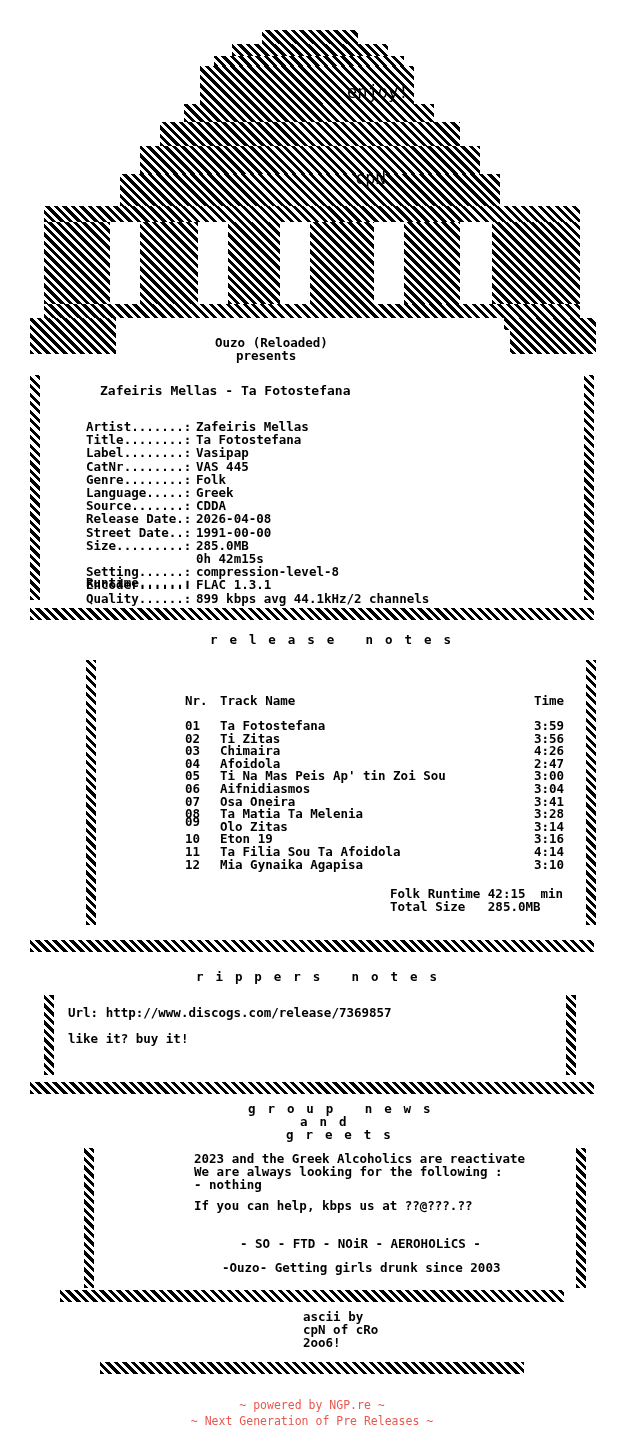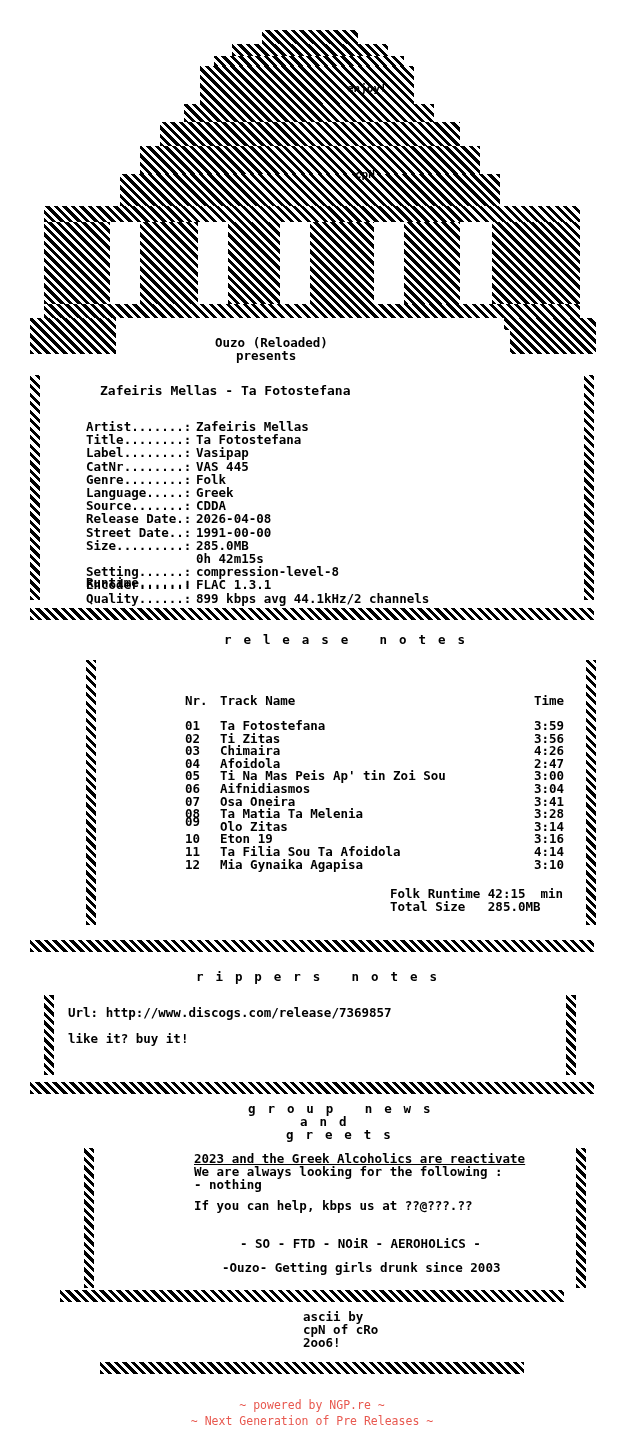--- a/index.html
+++ b/index.html
@@ -18,22 +18,22 @@
   .nfo {
     position: absolute;
     top: 0; left: 0;
     width: 624px;
     height: 1452px;
   }
   
   .art-label {
     position: absolute;
     font-family: "DejaVu Sans Mono", "Liberation Mono", monospace;
-    font-size: 11px;
-    font-weight: bold;
+    font-size: 17px;
+    font-weight: normal;
     color: #000;
   }
   #enjoy-label { top: 82px; left: 347px; }
   #cpn-label   { top: 168px; left: 355px; }
 
   
   .t {
     position: absolute;
     font-family: "DejaVu Sans Mono", "Liberation Mono", monospace;
     font-size: 12.5px;
@@ -141,21 +141,21 @@
       <div class="t" style="top: 565.2px; left: 86px;">Setting......:</div>
       <div class="t" style="top: 565.2px; left: 196px;">compression-level-8</div>
       <div class="t" style="top: 578.4px; left: 86px;">Encoder......:</div>
       <div class="t" style="top: 578.4px; left: 196px;">FLAC 1.3.1</div>
       <div class="t" style="top: 591.6px; left: 86px;">Quality......:</div>
       <div class="t" style="top: 591.6px; left: 196px;">899 kbps avg 44.1kHz/2 channels</div>
     </div>
 
   <div class="band" style="top:608px;left:30px;width:564px;height:12px;"></div>
   <div class="panel" style="top:620px;left:100px;width:420px;height:34px;"></div>
-  <div class="t hdr" style="top:633px;left:224px;">r e l e a s e   n o t e s</div>
+  <div class="t hdr" style="top:633px;left:210px;">r e l e a s e   n o t e s</div>
 
   <div class="panel" style="top:660px;left:100px;width:480px;height:265px;"></div>
   <div class="edge-l" style="top:660px;left:86px;height:265px;"></div>
   <div class="edge-r" style="top:660px;left:586px;height:265px;"></div>
 
   <div class="t" style="top:694px;left:185px;">Nr.</div>
   <div class="t" style="top:694px;left:220px;">Track Name</div>
   <div class="t" style="top:694px;left:534px;">Time</div>
 
   <div id="tracklist-rows">
@@ -237,21 +237,21 @@
   <div class="band" style="top:1082px;left:30px;width:564px;height:12px;"></div>
   <div class="panel" style="top:1094px;left:120px;width:400px;height:50px;"></div>
   <div class="t hdr" style="top:1102px;left:248px;">g r o u p   n e w s</div>
   <div class="t hdr" style="top:1115px;left:300px;">a n d</div>
   <div class="t hdr" style="top:1128px;left:286px;">g r e e t s</div>
 
   <div class="panel" style="top:1148px;left:100px;width:470px;height:140px;"></div>
   <div class="edge-l" style="top:1148px;left:84px;height:140px;"></div>
   <div class="edge-r" style="top:1148px;left:576px;height:140px;"></div>
 
-  <div class="t" style="top:1152px;left:194px;text-decoration:underline;">2023 and the Greek Alcoholics are reactivate</div>
+  <div class="t" style="top:1152px;left:194px;">2023 and the Greek Alcoholics are reactivate</div>
   <div class="t" style="top:1165px;left:194px;">We are always looking for the following :</div>
   <div class="t" style="top:1178px;left:194px;">- nothing</div>
   <div class="t" style="top:1199px;left:194px;">If you can help, kbps us at ??@???.??</div>
   <div class="t" style="top:1237px;left:240px;">- SO - FTD - NOiR - AEROHOLiCS -</div>
   <div class="t" style="top:1261px;left:222px;">-Ouzo- Getting girls drunk since 2003</div>
 
   <div class="band" style="top:1290px;left:60px;width:504px;height:12px;"></div>
   <div class="panel" style="top:1302px;left:140px;width:380px;height:60px;"></div>
   <div class="t" style="top:1310px;left:303px;">ascii by</div>
   <div class="t" style="top:1323px;left:303px;">cpN of cRo</div>

